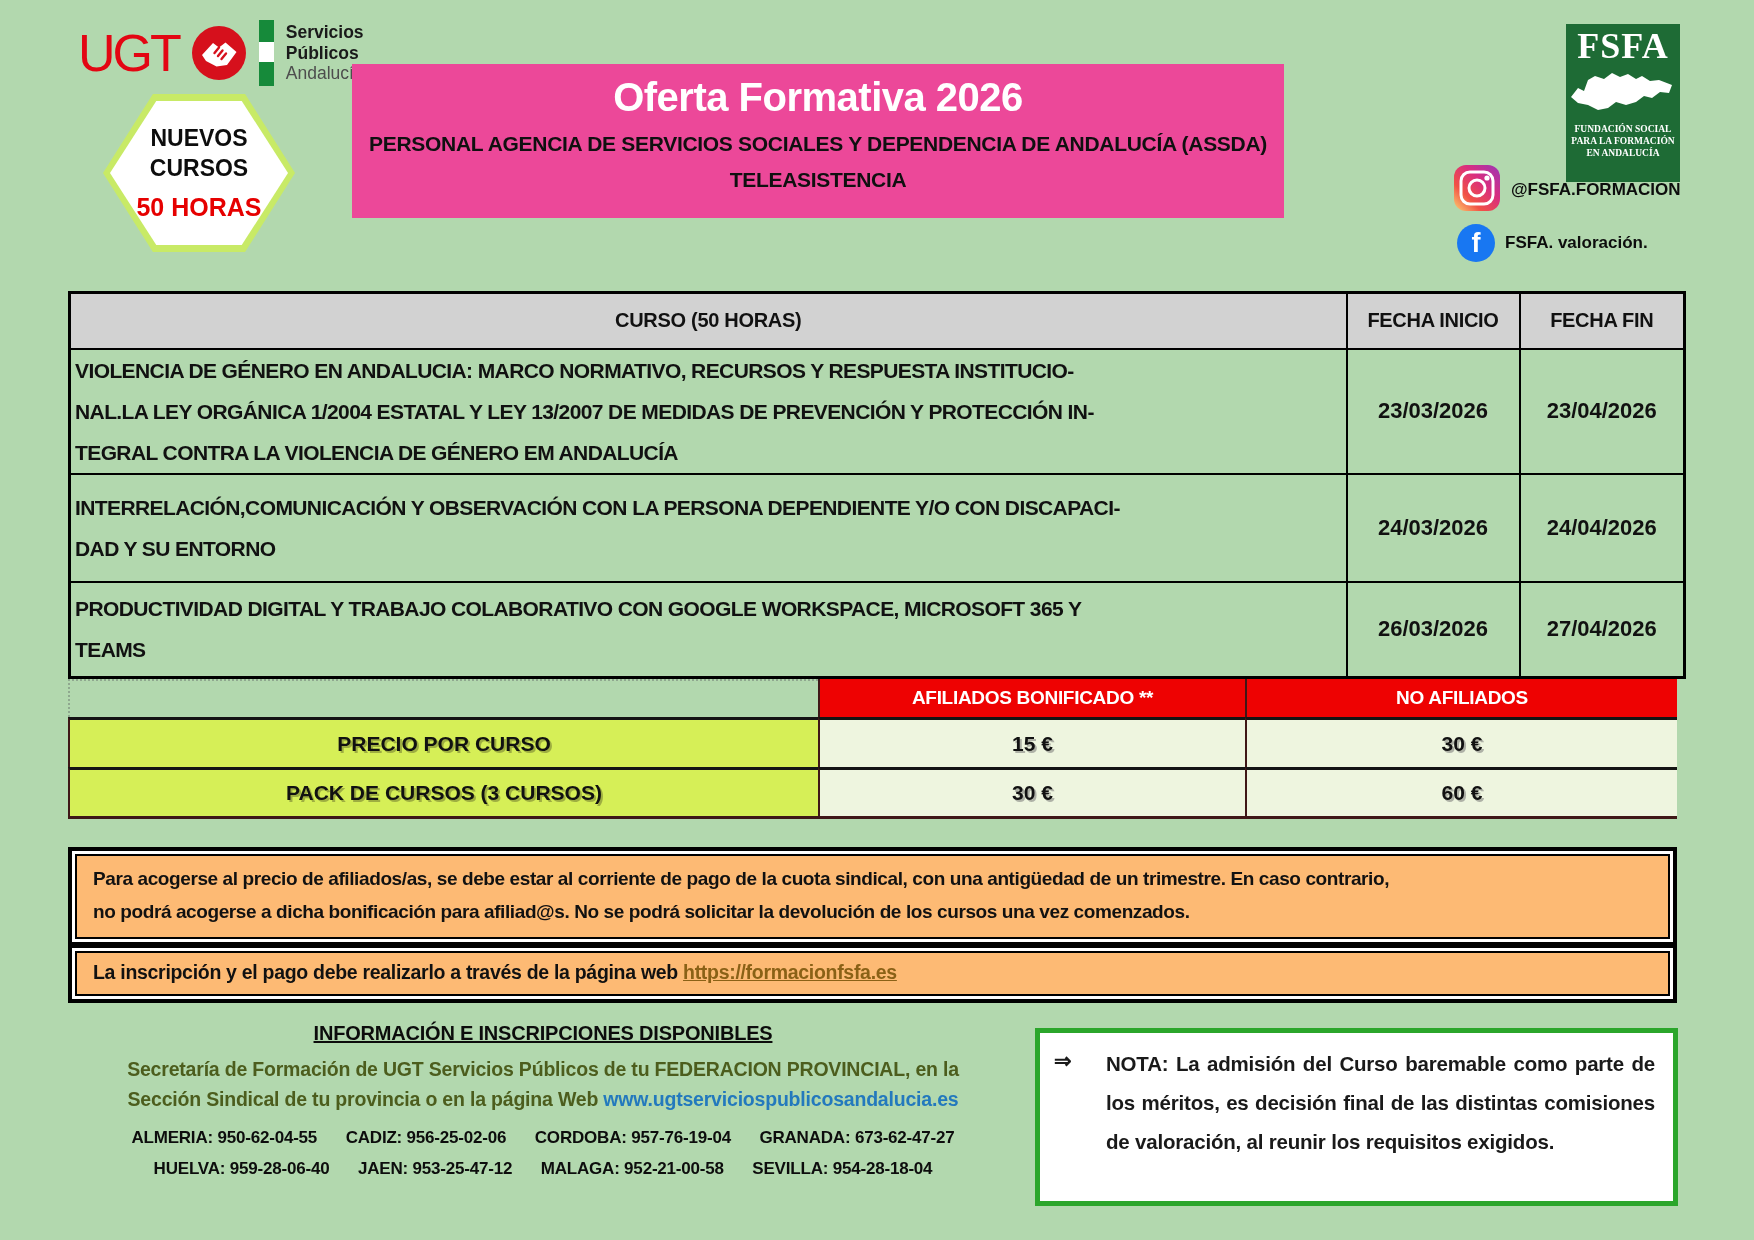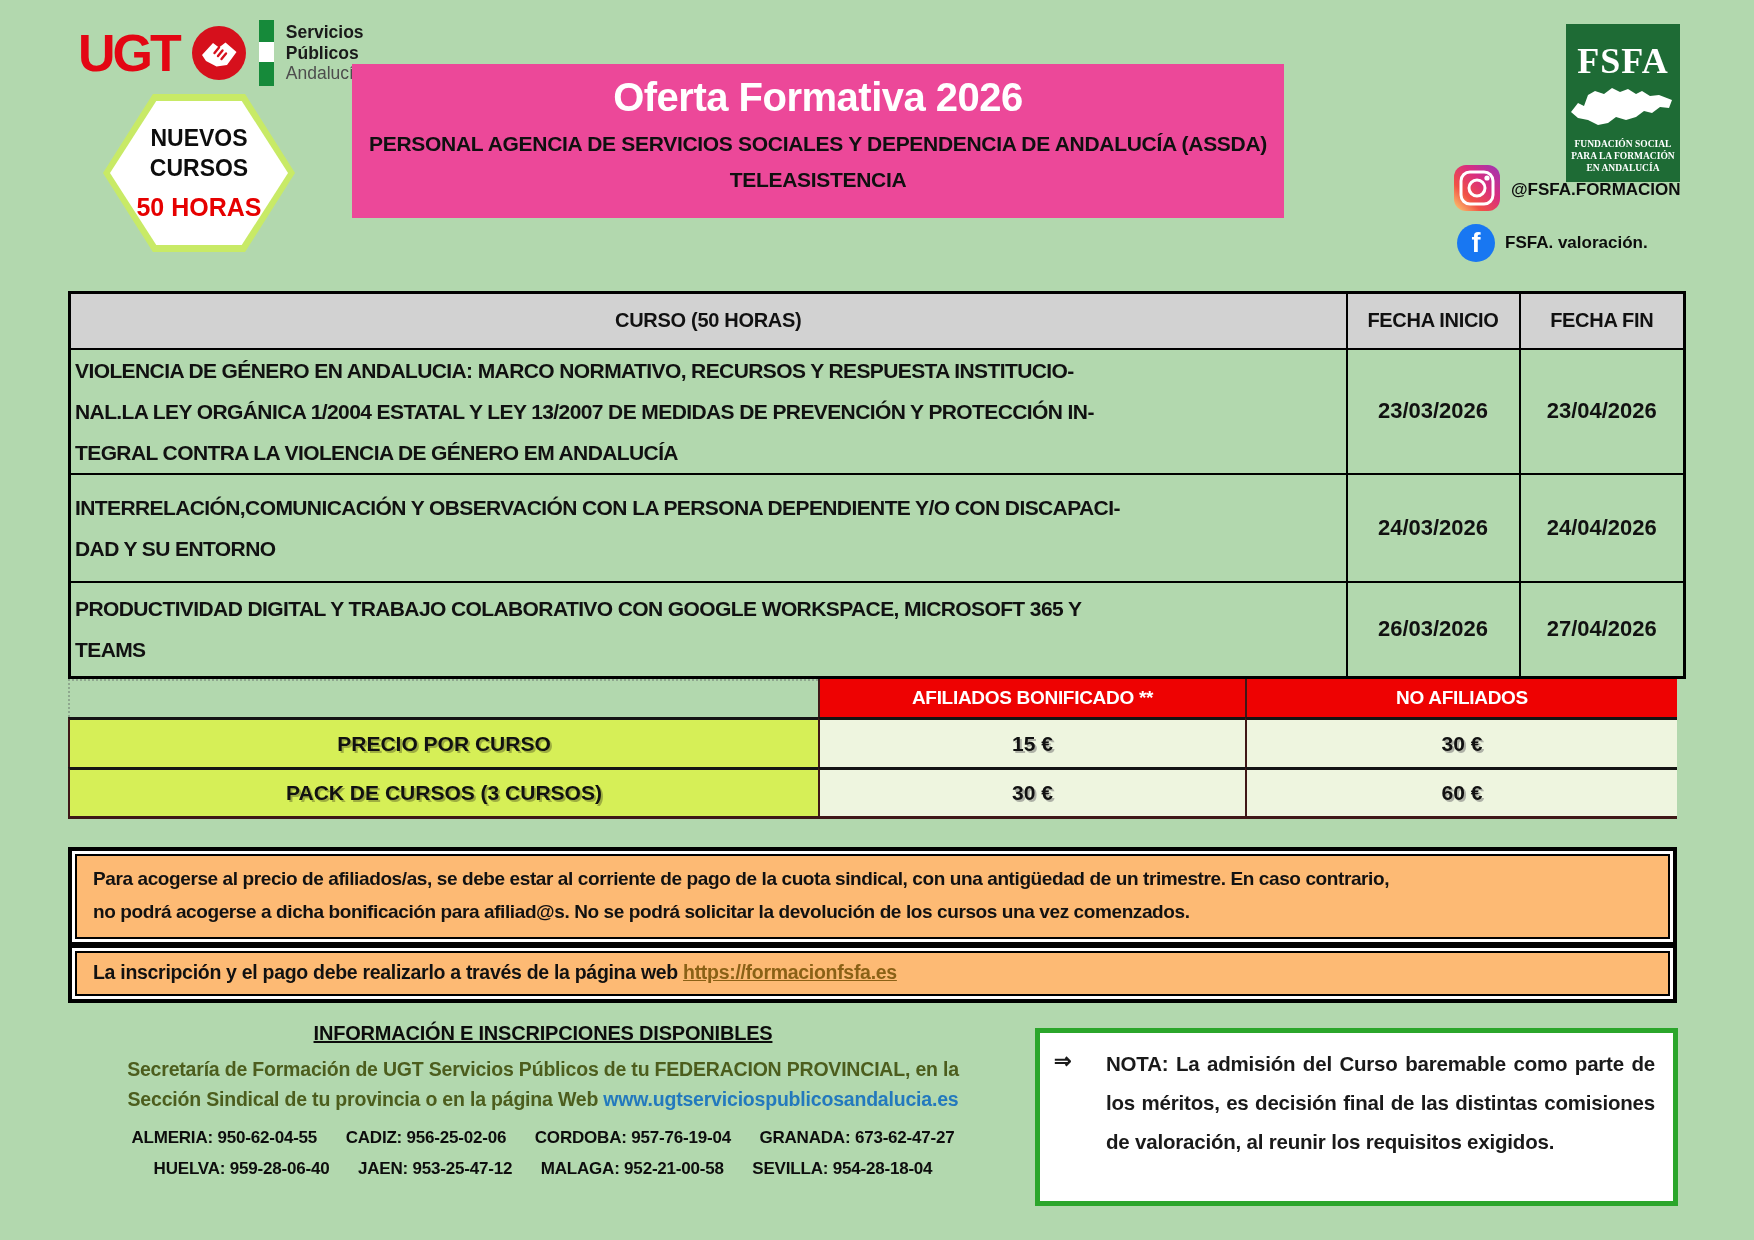--- a/index.html
+++ b/index.html
@@ -8,21 +8,21 @@
     position:relative;
     background:#b2d8ae;
     font-family:"Liberation Sans", sans-serif;
     overflow:hidden;
     color:#111;
   }
   .abs { position:absolute; }
 
   
   .ugt-logo { left:78px; top:20px; display:flex; align-items:center; gap:12px; }
-  .ugt-word { font-size:52px; font-weight:bold; color:#e30613; letter-spacing:-3px; line-height:1; }
+  .ugt-word { font-size:52px; font-weight:normal; color:#e30613; letter-spacing:-3px; line-height:1; }
   .ugt-hand svg { display:block; }
   .ugt-flag { width:15px; height:66px;
     background:linear-gradient(180deg,#168a3a 0%,#168a3a 33%,#ffffff 33%,#ffffff 63%,#168a3a 63%,#168a3a 100%); }
   .ugt-org { line-height:1.18; font-size:17.5px; }
   .ugt-org .b { font-weight:bold; color:#1a1a1a; }
   .ugt-org .r { color:#4d4d4d; }
 
   
   .badge { left:103px; top:94px; width:192px; height:158px; }
   .hex-outer { position:absolute; inset:0;
@@ -34,21 +34,21 @@
   .badge-line { font-size:23px; font-weight:bold; line-height:1.3; color:#0d0d0d; }
   .badge-hours { font-size:25px; font-weight:bold; color:#e60000; margin-top:9px; }
 
   
   .banner { left:352px; top:64px; width:932px; height:154px; background:#ec4899; text-align:center; }
   .banner-title { padding-top:11px; font-size:40px; font-weight:bold; color:#ffffff; letter-spacing:-0.5px; }
   .banner-sub { margin-top:12px; font-size:21px; font-weight:bold; color:#101010; letter-spacing:-0.3px; }
 
   
   .fsfa { left:1566px; top:24px; width:114px; height:158px; background:#1e6b35; text-align:center; }
-  .fsfa-acro { font-family:"Liberation Serif", serif; font-size:36px; font-weight:bold; color:#fff; letter-spacing:1px; padding-top:18px; line-height:1.1; }
+  .fsfa-acro { font-family:"Liberation Serif", serif; font-size:36px; font-weight:bold; color:#fff; letter-spacing:1px; padding-top:3px; line-height:1.1; }
   .fsfa-map svg { display:block; margin:1px auto 0; }
   .fsfa-name { font-family:"Liberation Serif", serif; font-size:9.5px; font-weight:bold; color:#fff; line-height:1.3; margin-top:1px; }
   .social-row { display:flex; align-items:center; gap:10px; }
   .social-row.ig { left:1453px; top:164px; }
   .social-row.fb { left:1457px; top:224px; }
   .social-label { font-size:17px; font-weight:bold; color:#0d0d0d; }
   .fb-circle { width:38px; height:38px; border-radius:50%; background:#1877f2; color:#fff;
     display:flex; align-items:center; justify-content:center; font-size:27px; font-weight:bold; }
 
   

